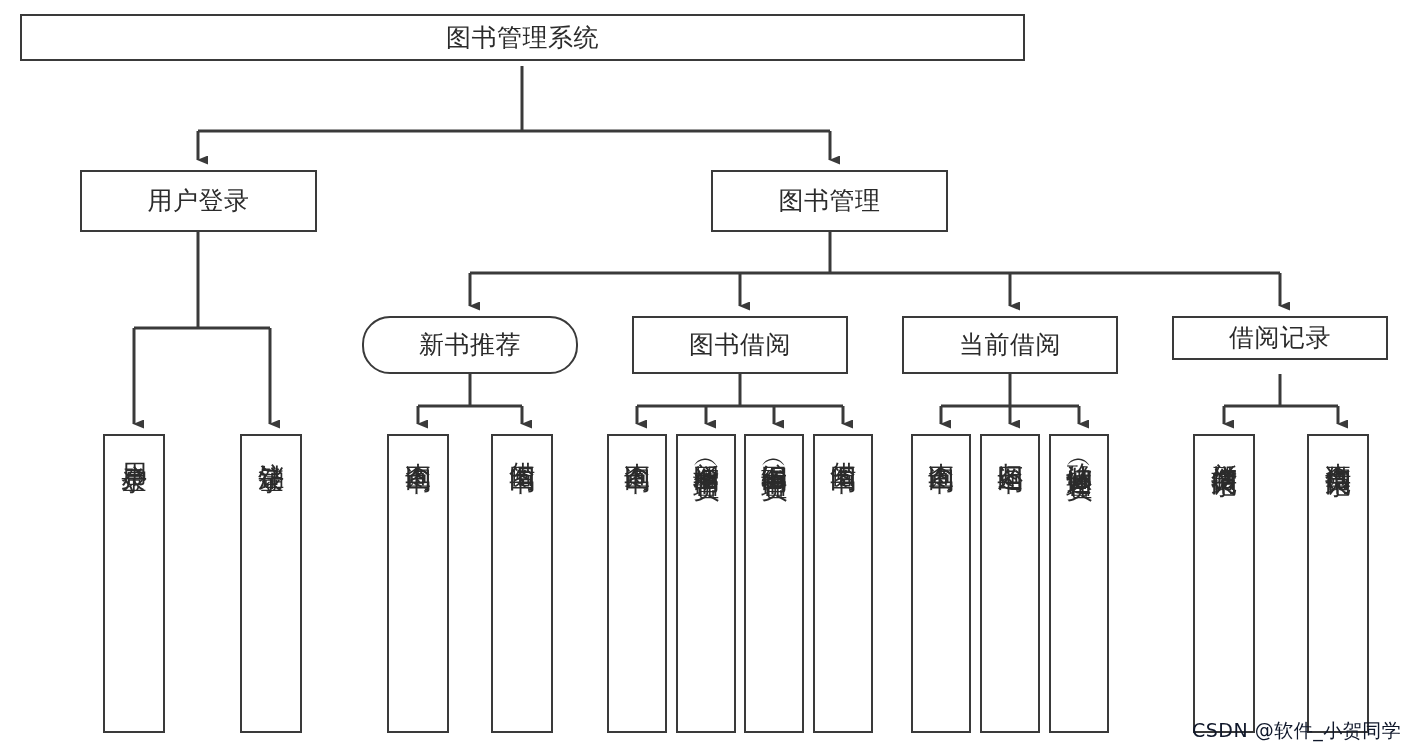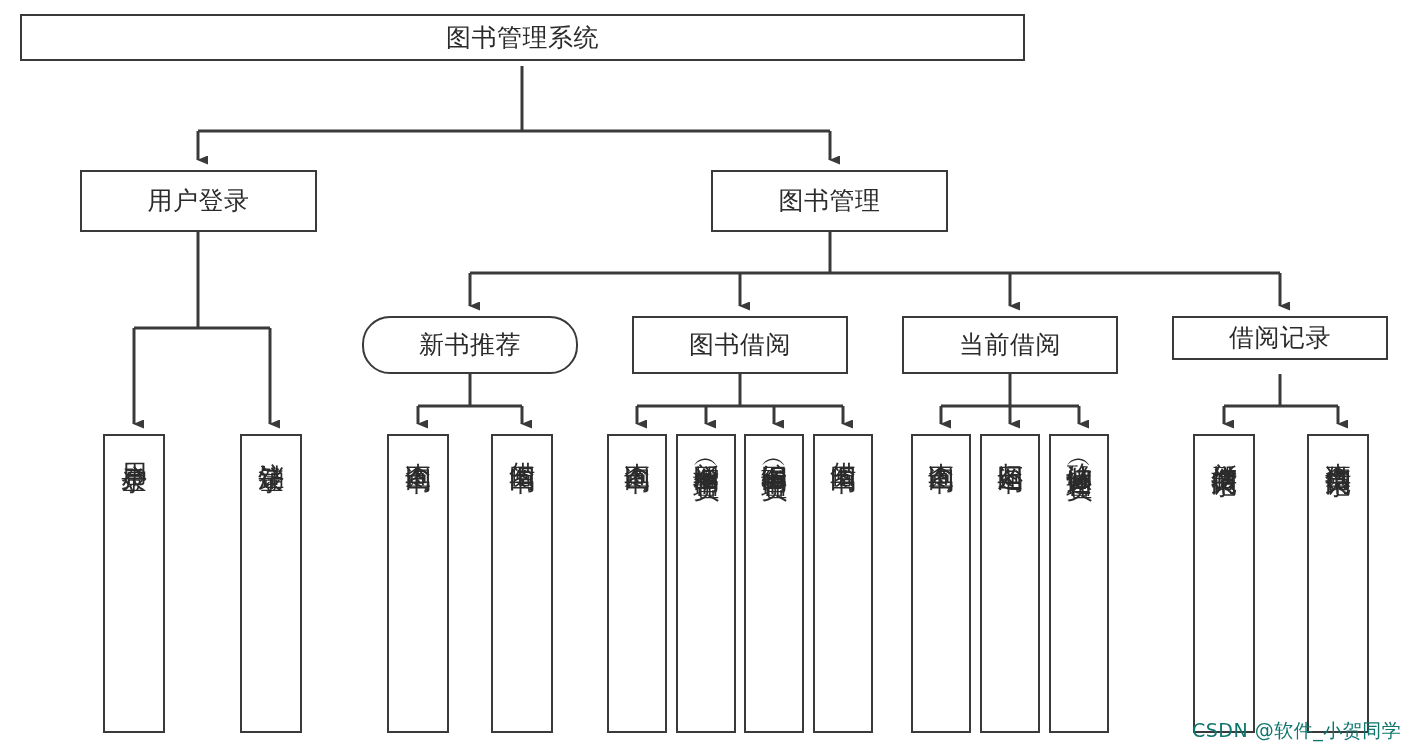--- a/index.html
+++ b/index.html
@@ -59,21 +59,21 @@
   .node.vert .label {
     writing-mode: vertical-rl;
     text-orientation: upright;
     font-size: 26px;
     line-height: 1.05;
     letter-spacing: 2px;
     white-space: nowrap;
   }
   .watermark {
     position: absolute;
-    color: #0f766e;
+    color: #0f172a;
     font-size: 19px;
     letter-spacing: 0.5px;
     white-space: nowrap;
     user-select: none;
   }
 </style>
 </head>
 <body>
 
 <div id="diagram-root">

